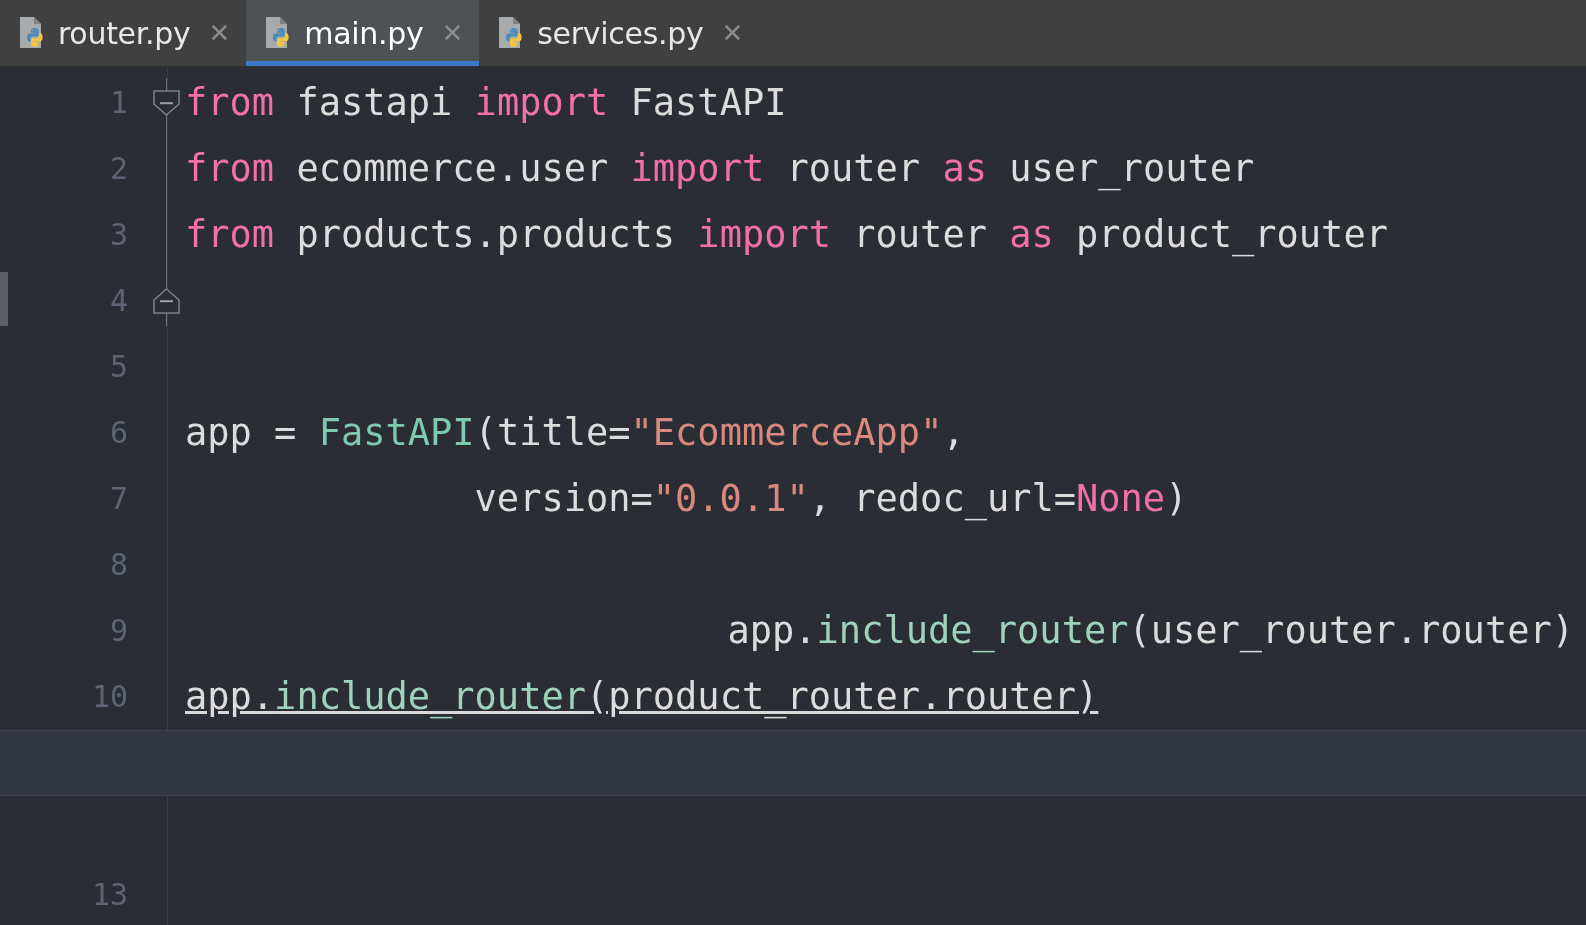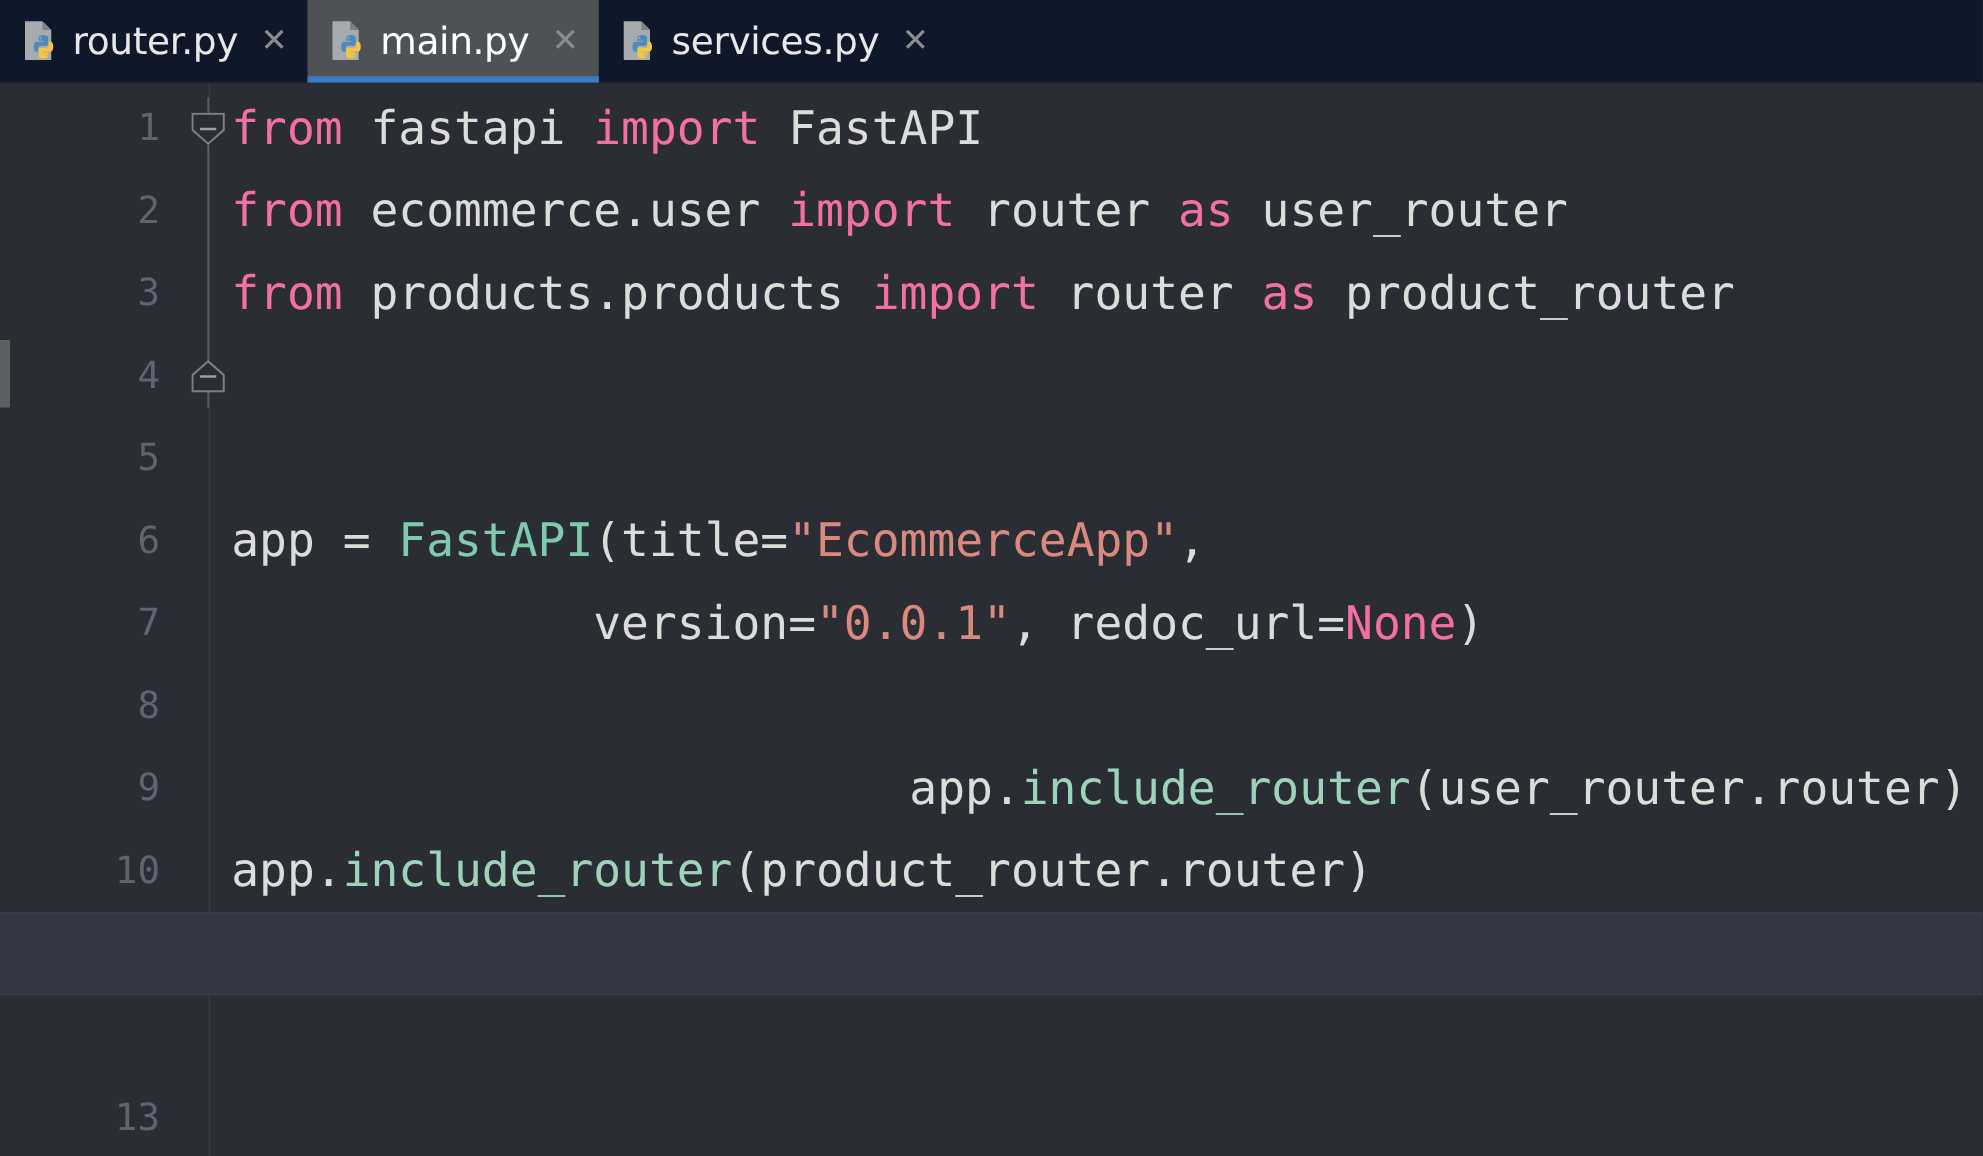--- a/index.html
+++ b/index.html
@@ -11,21 +11,21 @@
     width: 1586px;
     height: 925px;
     overflow: hidden;
     font-family: "DejaVu Sans Mono", "Liberation Mono", monospace;
   }
 
   
   .tabbar {
     position: relative;
     height: 67px;
-    background: #0f172a;
+    background: #404040;
     display: flex;
     align-items: stretch;
     box-sizing: border-box;
     border-bottom: 1px solid #2e3033;
   }
   .tab {
     display: flex;
     align-items: center;
     gap: 10px;
     padding: 0 16px 0 18px;
@@ -257,21 +257,21 @@
     <div class="gutter-sep"></div>
     <div class="codearea" id="codearea">
         <div class="line" style="top: 3px;"><span class="kw">from</span><span class="plain"> </span><span class="plain">fastapi</span><span class="plain"> </span><span class="kw">import</span><span class="plain"> </span><span class="plain">FastAPI</span></div>
         <div class="line" style="top: 69px;"><span class="kw">from</span><span class="plain"> ecommerce.user </span><span class="kw">import</span><span class="plain"> router </span><span class="kw">as</span><span class="plain"> user_router</span></div>
         <div class="line" style="top: 135px;"><span class="kw">from</span><span class="plain"> products.products </span><span class="kw">import</span><span class="plain"> router </span><span class="kw">as</span><span class="plain"> product_router</span></div>
         <div class="line" style="top: 267px;"></div>
         <div class="line" style="top: 333px;"><span class="plain">app </span><span class="plain">= </span><span class="cls">FastAPI</span><span class="plain">(title=</span><span class="str">"EcommerceApp"</span><span class="plain">,</span></div>
         <div class="line" style="top: 399px;"><span class="plain">             version=</span><span class="str">"0.0.1"</span><span class="plain">, redoc_url=</span><span class="kw">None</span><span class="plain">)</span></div>
         <div class="line" style="top: 465px;"></div>
         <div class="line" style="top: 531px; text-align: right;"><span class="plain">app.</span><span class="fn">include_router</span><span class="plain">(user_router.router)</span></div>
-        <div class="line" style="top: 597px;"><span class="plain">app.</span><span class="fn">include_router</span><span class="plain">(product_router.router)</span></div>
+        <div class="line" style="top: 597px; text-decoration: underline;"><span class="plain">app.</span><span class="fn">include_router</span><span class="plain">(product_router.router)</span></div>
         <div class="line" style="top: 663px;"><span class="plain">app.</span><span class="fn">include_router</span><span class="plain brace-hl">(</span><span class="plain">cart_router.</span><span class="plain sel-hl">router</span><span class="sel-hl"><span class="caret"></span></span><span class="plain sel-hl">)</span></div>
         <div class="line" style="top: 729px;"></div>
         <div class="line" style="top: 795px;"></div>
       </div>
 
   <div class="curline-hl gut" style="top: 663px;"></div>
       <div class="curline-hl" style="top: 663px; left: 167px;"></div>
       <div class="fold-line" style="top: 11px; height: 248px;"></div>
       <div class="fold-marker" style="top: 23px;">
         <svg width="27" height="27" viewBox="0 0 27 27" xmlns="http://www.w3.org/2000/svg">

